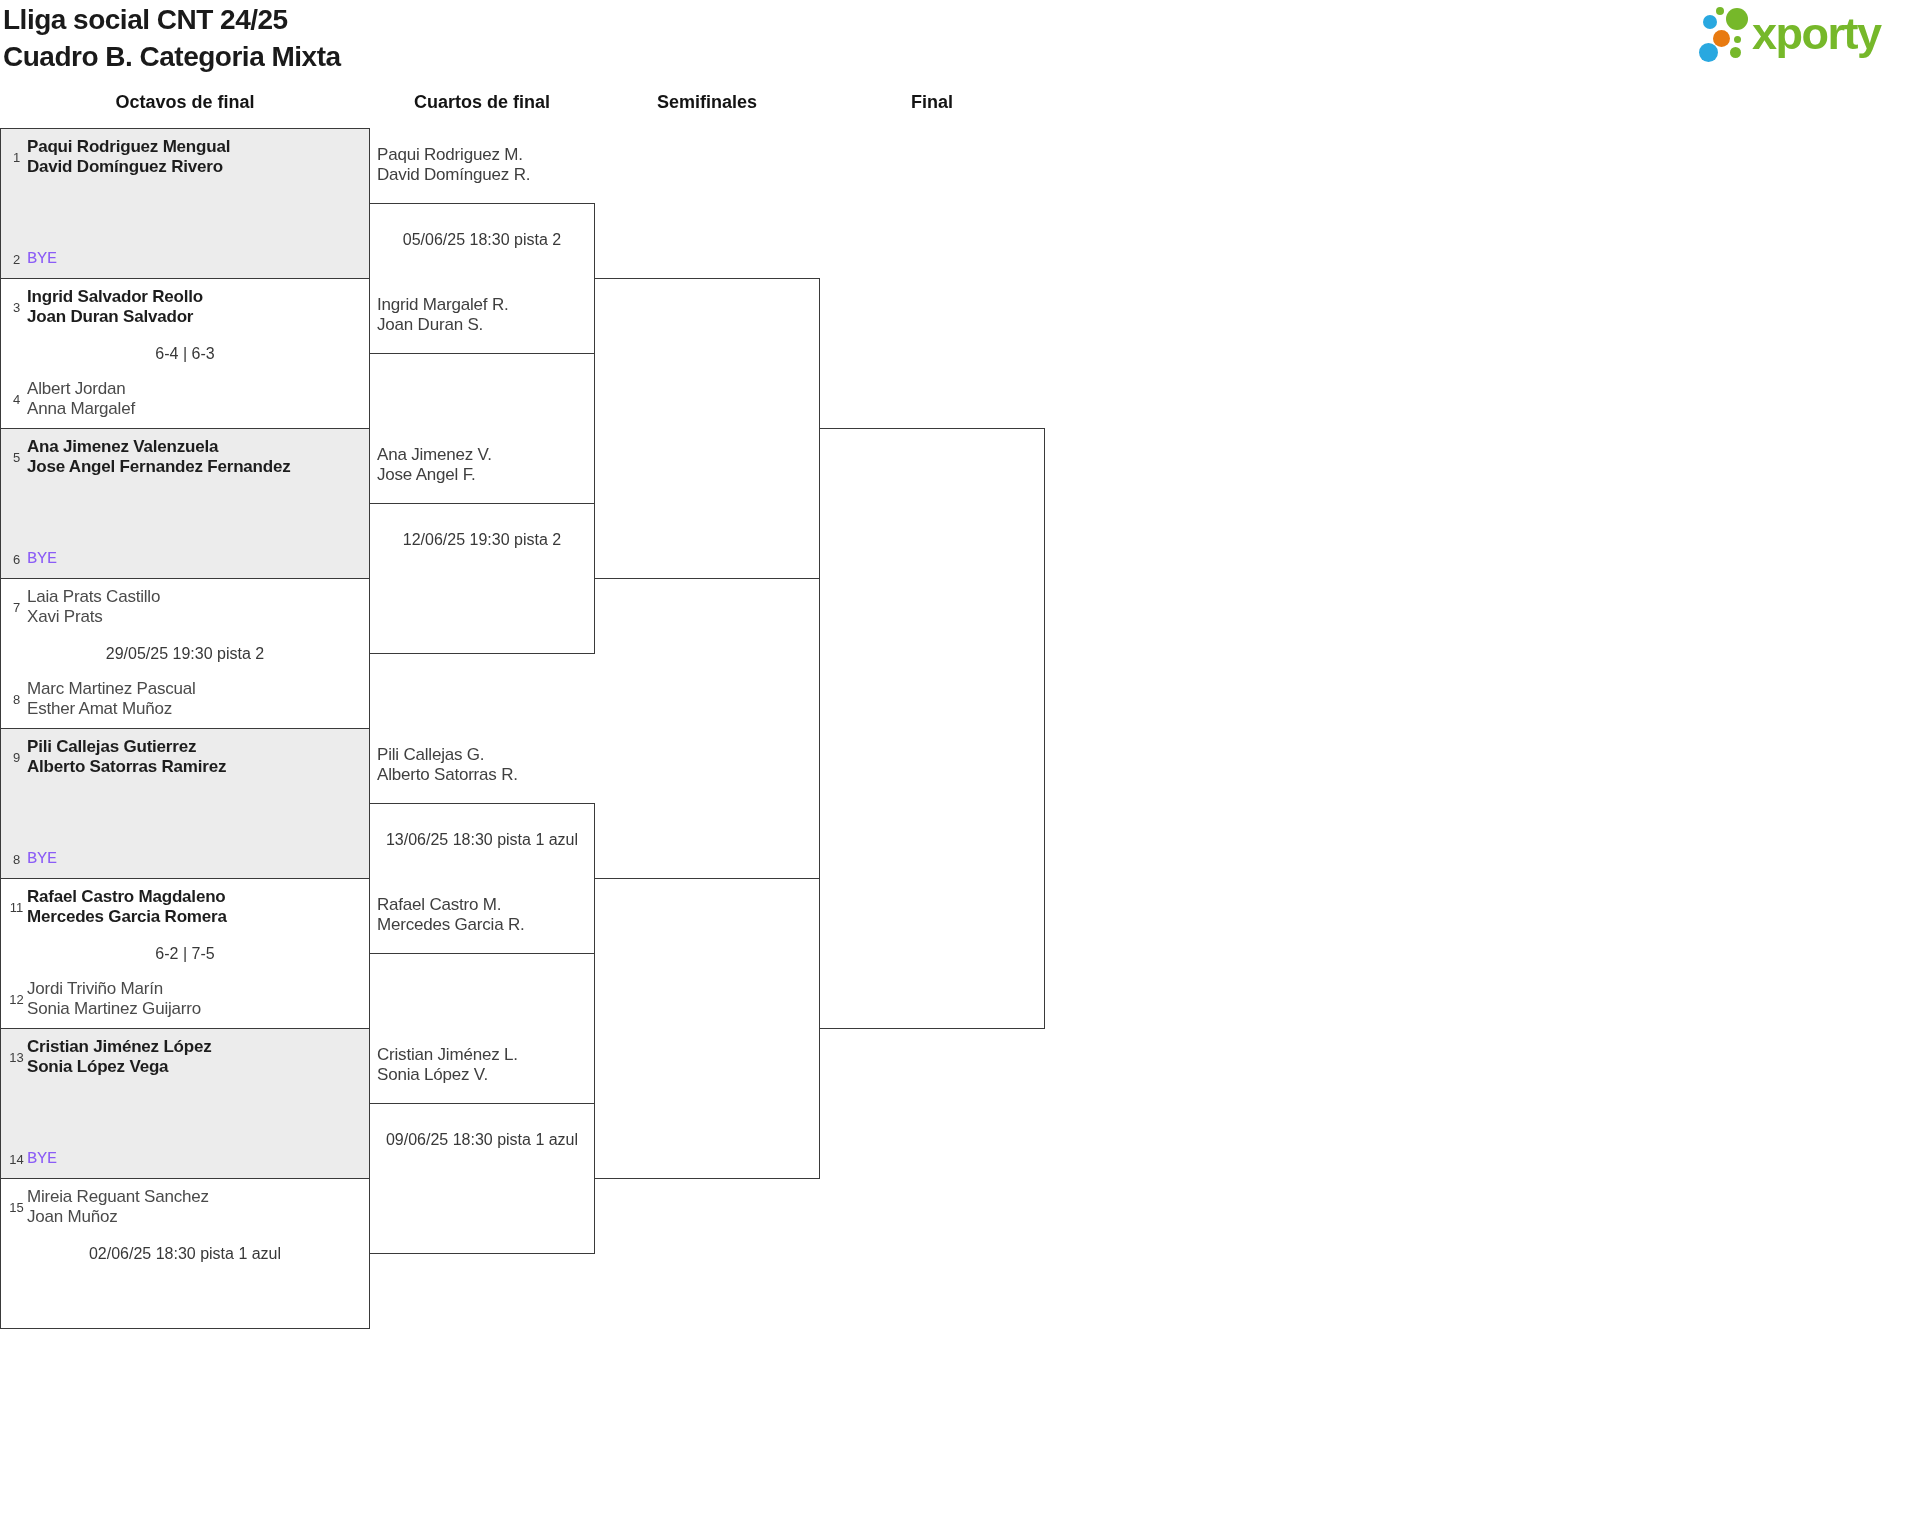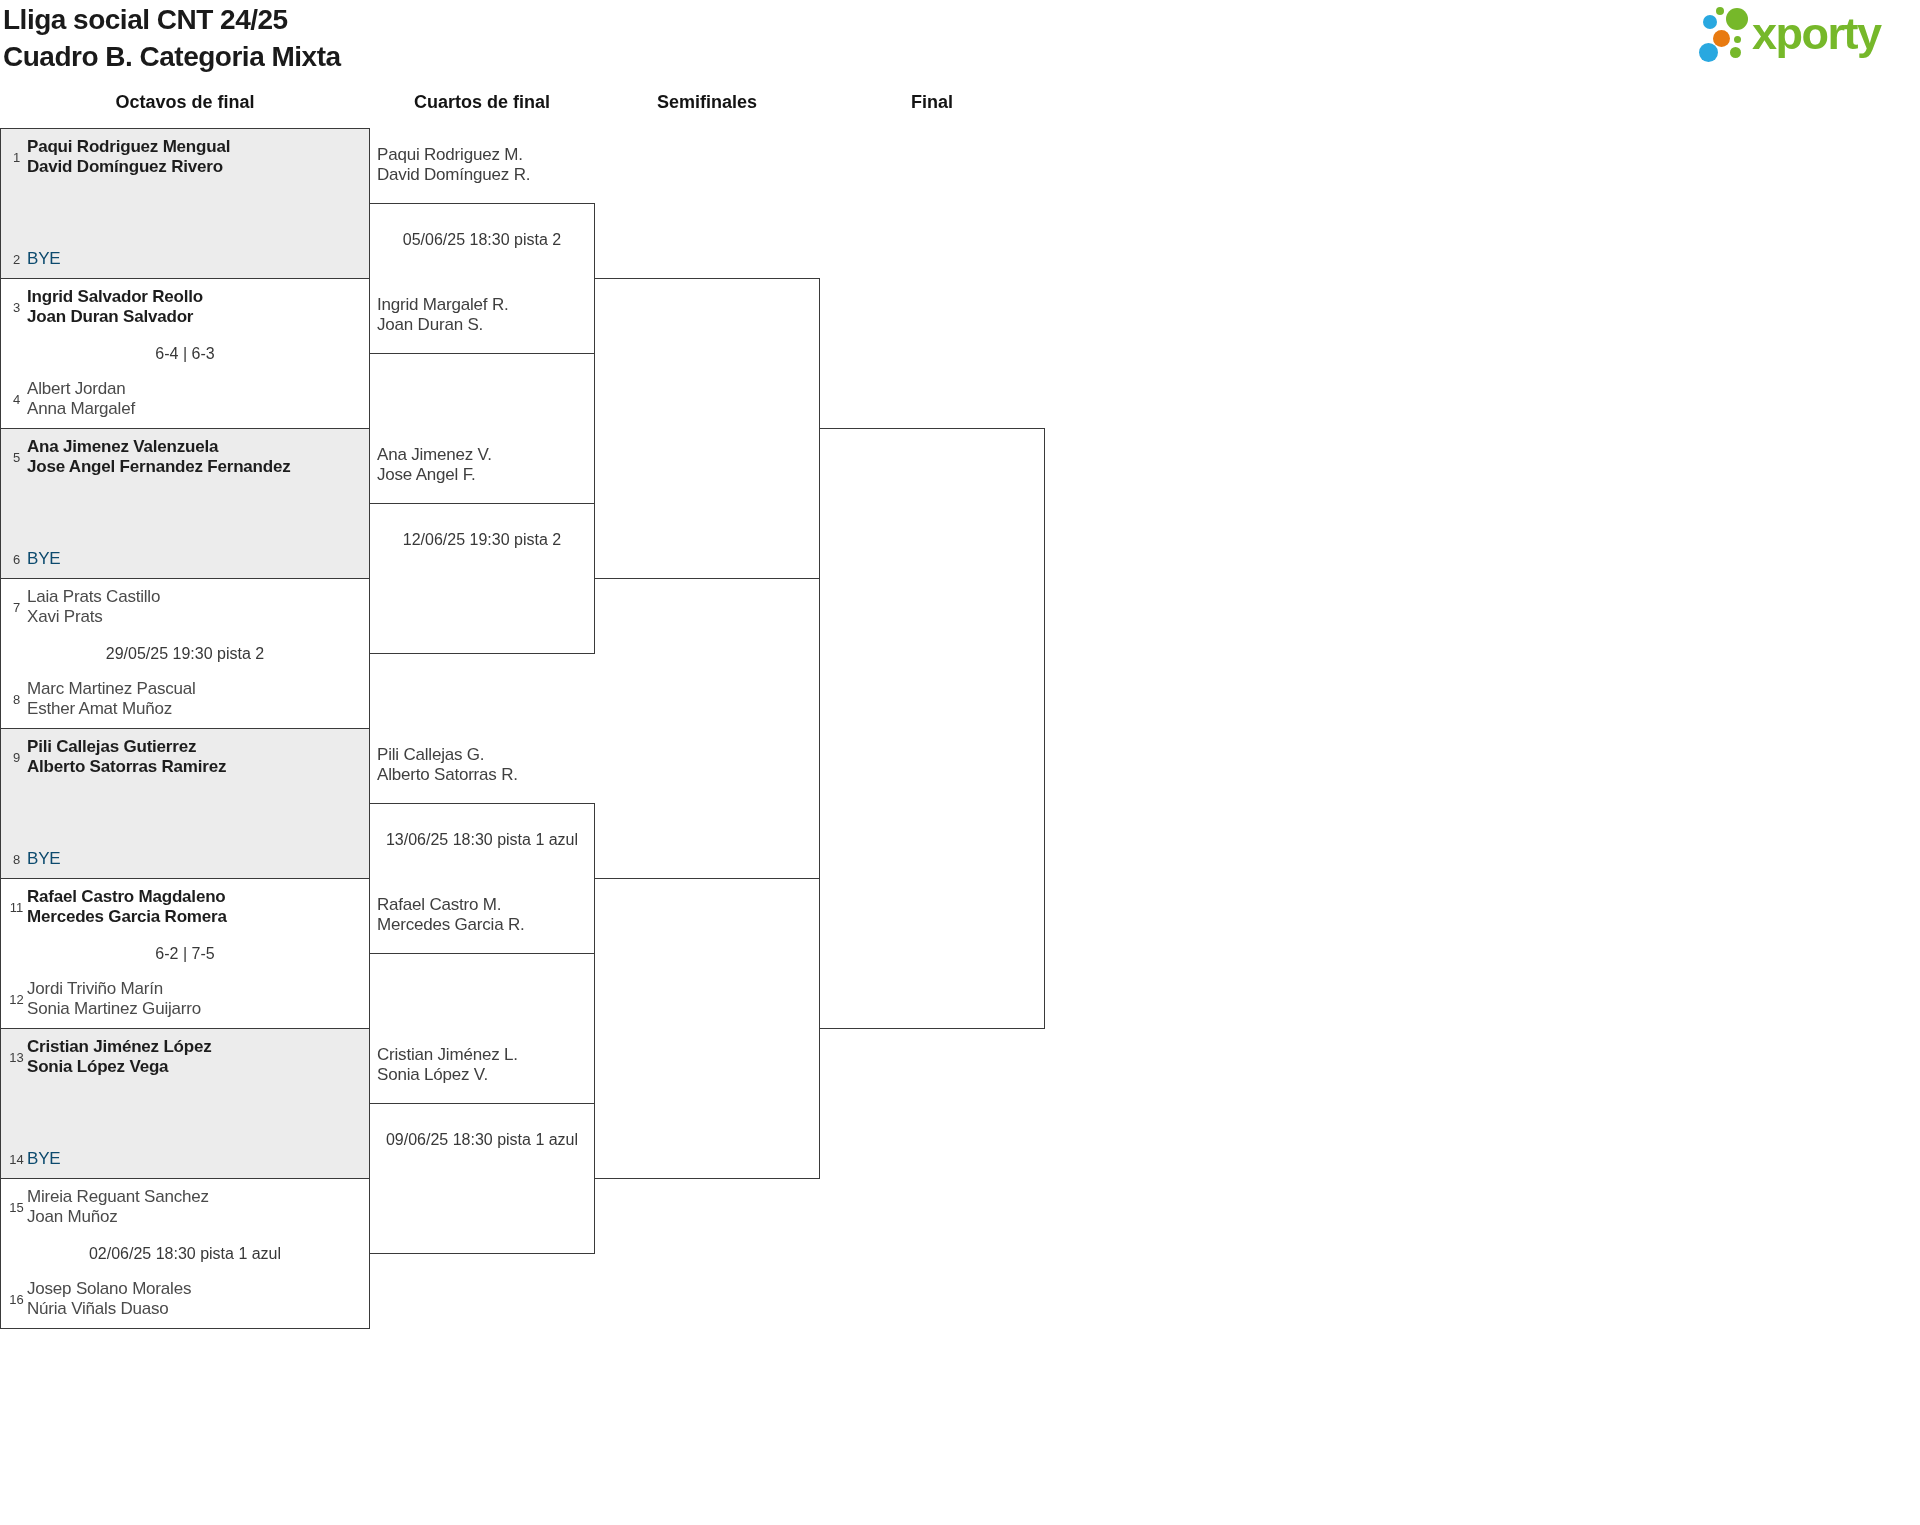--- a/index.html
+++ b/index.html
@@ -23,21 +23,21 @@
 
   
   .match-box { position:absolute; border:1px solid #3a3a3a; background:#fff; }
   .match-box.bye { background:#ececec; }
   .team { position:absolute; left:5px; right:4px; display:flex; align-items:center; }
   .team.a { top:8px; }
   .team.b { bottom:9px; }
   .seed { flex:none; width:21px; text-align:center; font-size:13px; color:#3d3d3d; }
   .names { flex:1; font-size:17px; line-height:20px; color:#4a4a4a; letter-spacing:-0.2px; }
   .names.winner { font-weight:700; color:#1d1d1d; }
-  .names.byelabel { color:#0c4a6e; }
+  .names.byelabel { color:#8b5cf6;font-family:Liberation Mono, monospace; }
   .centerline { position:absolute; left:0; right:0; top:50%; transform:translateY(-50%);
                 text-align:center; font-size:16px; color:#383838; }
 
   
   .rect { position:absolute; border:1px solid #3a3a3a; background:transparent; }
   .qf-date { position:absolute; left:2px; right:2px; top:27px; text-align:center;
              font-size:16px; color:#383838; white-space:nowrap; }
   .qf-label { position:absolute; width:214px; font-size:17px; line-height:20px;
               color:#3f3f3f; letter-spacing:-0.2px; }
 </style>
@@ -182,27 +182,20 @@
       </div>
       <div class="match-box" style="left: 0px; top: 1178px; width: 370px; height: 151px;">
         <div class="team a">
           <div class="seed">15</div>
           <div class="names">
             <div>Mireia Reguant Sanchez</div>
             <div>Joan Muñoz</div>
           </div>
         </div>
         <div class="centerline">02/06/25 18:30 pista 1 azul</div>
-        <div class="team b">
-          <div class="seed">16</div>
-          <div class="names">
-            <div>Josep Solano Morales</div>
-            <div>Núria Viñals Duaso</div>
-          </div>
-        </div>
       </div>
       <div class="rect" style="left: 369px; top: 203px; width: 226px; height: 151px;">
         <div class="qf-date">05/06/25 18:30 pista 2</div>
       </div>
       <div class="qf-label" style="left: 377px; top: 145px;">
         <div>Paqui Rodriguez M.</div>
         <div>David Domínguez R.</div>
       </div>
       <div class="qf-label" style="left: 377px; top: 295px;">
         <div>Ingrid Margalef R.</div>

